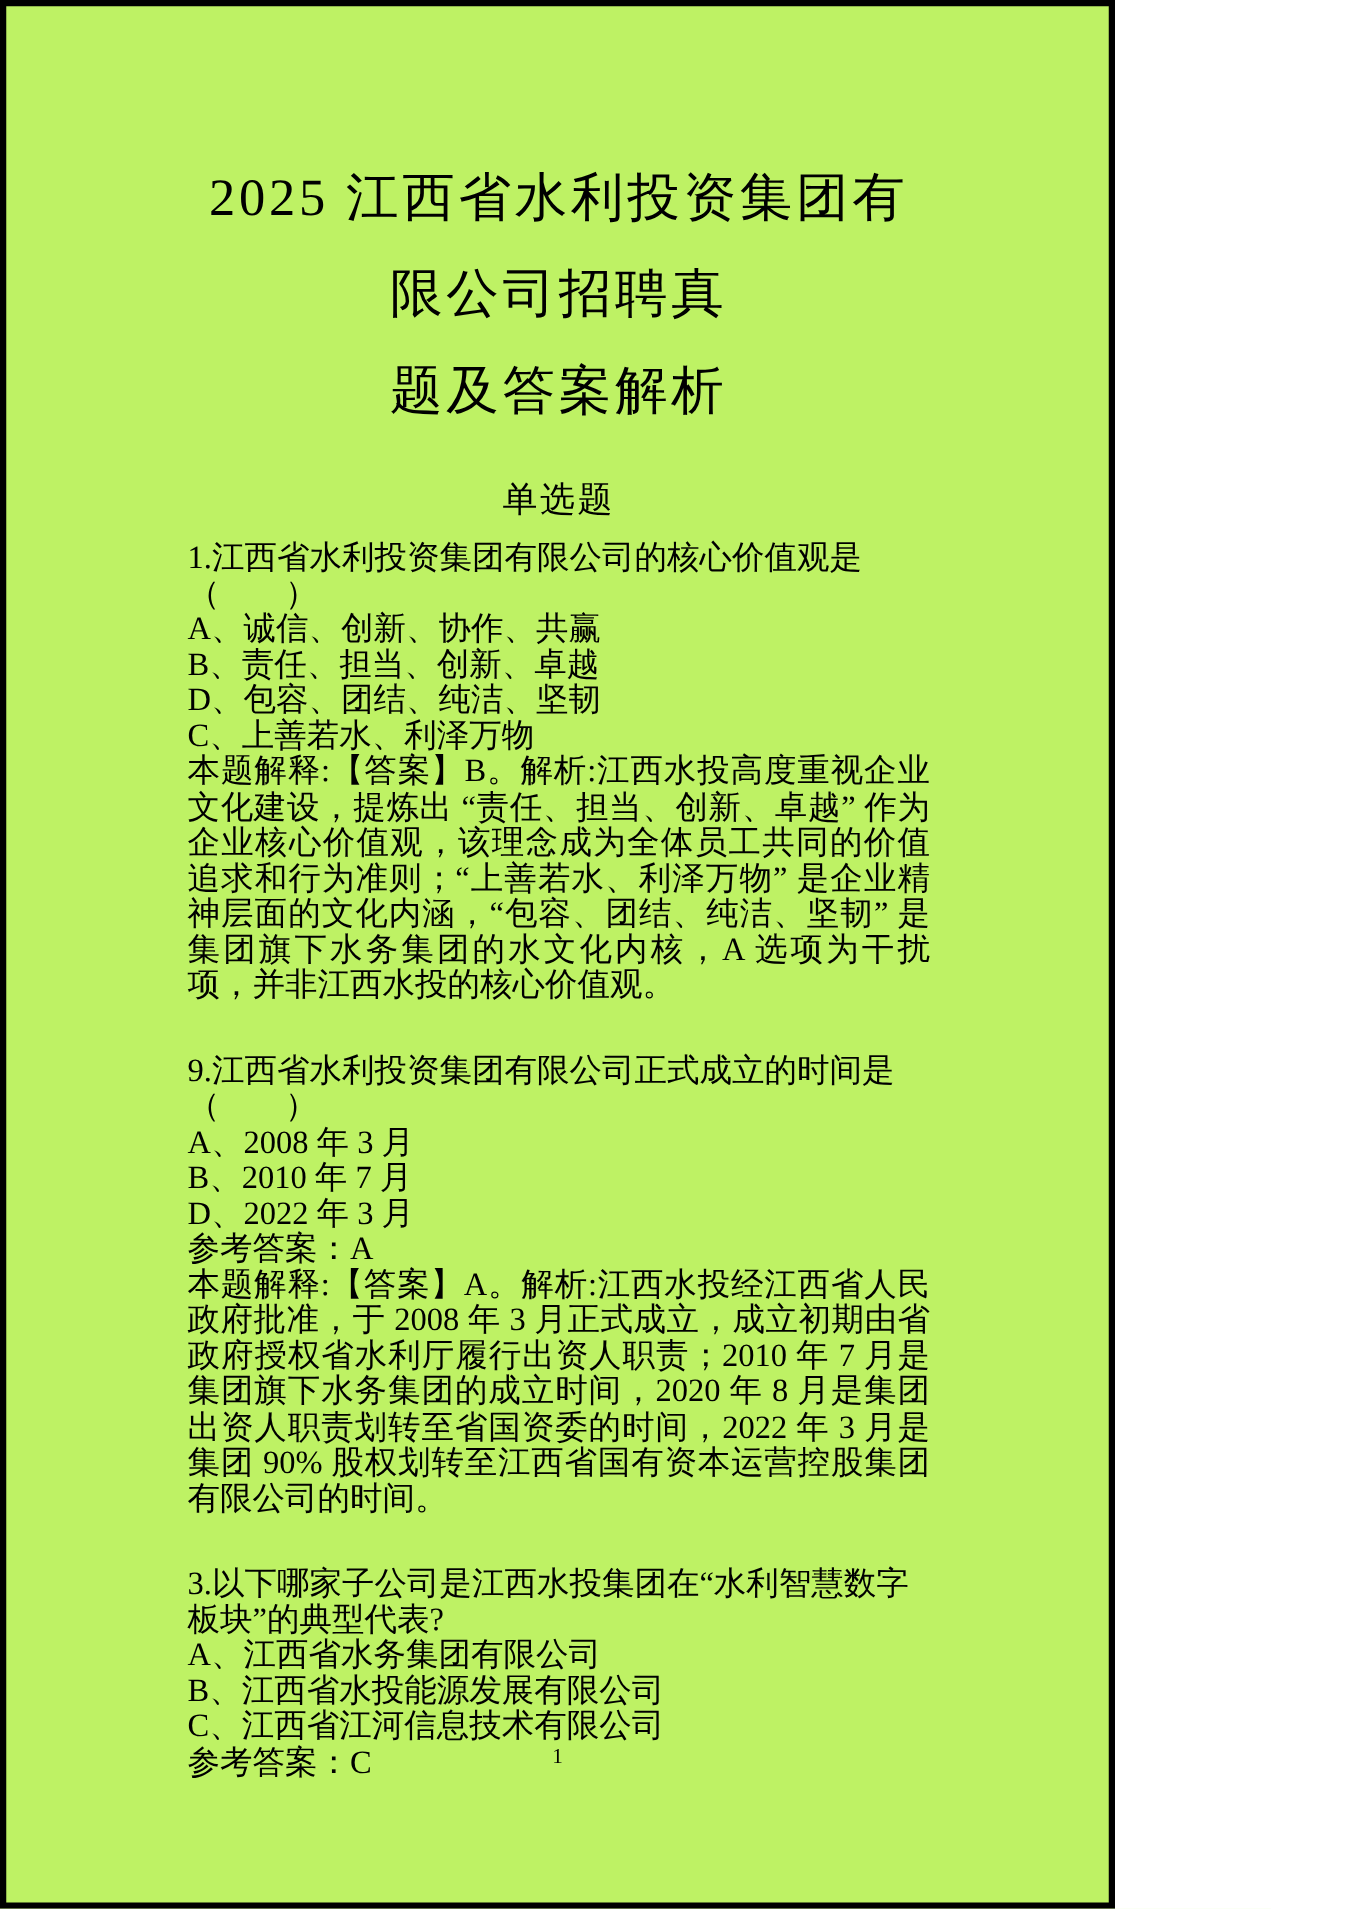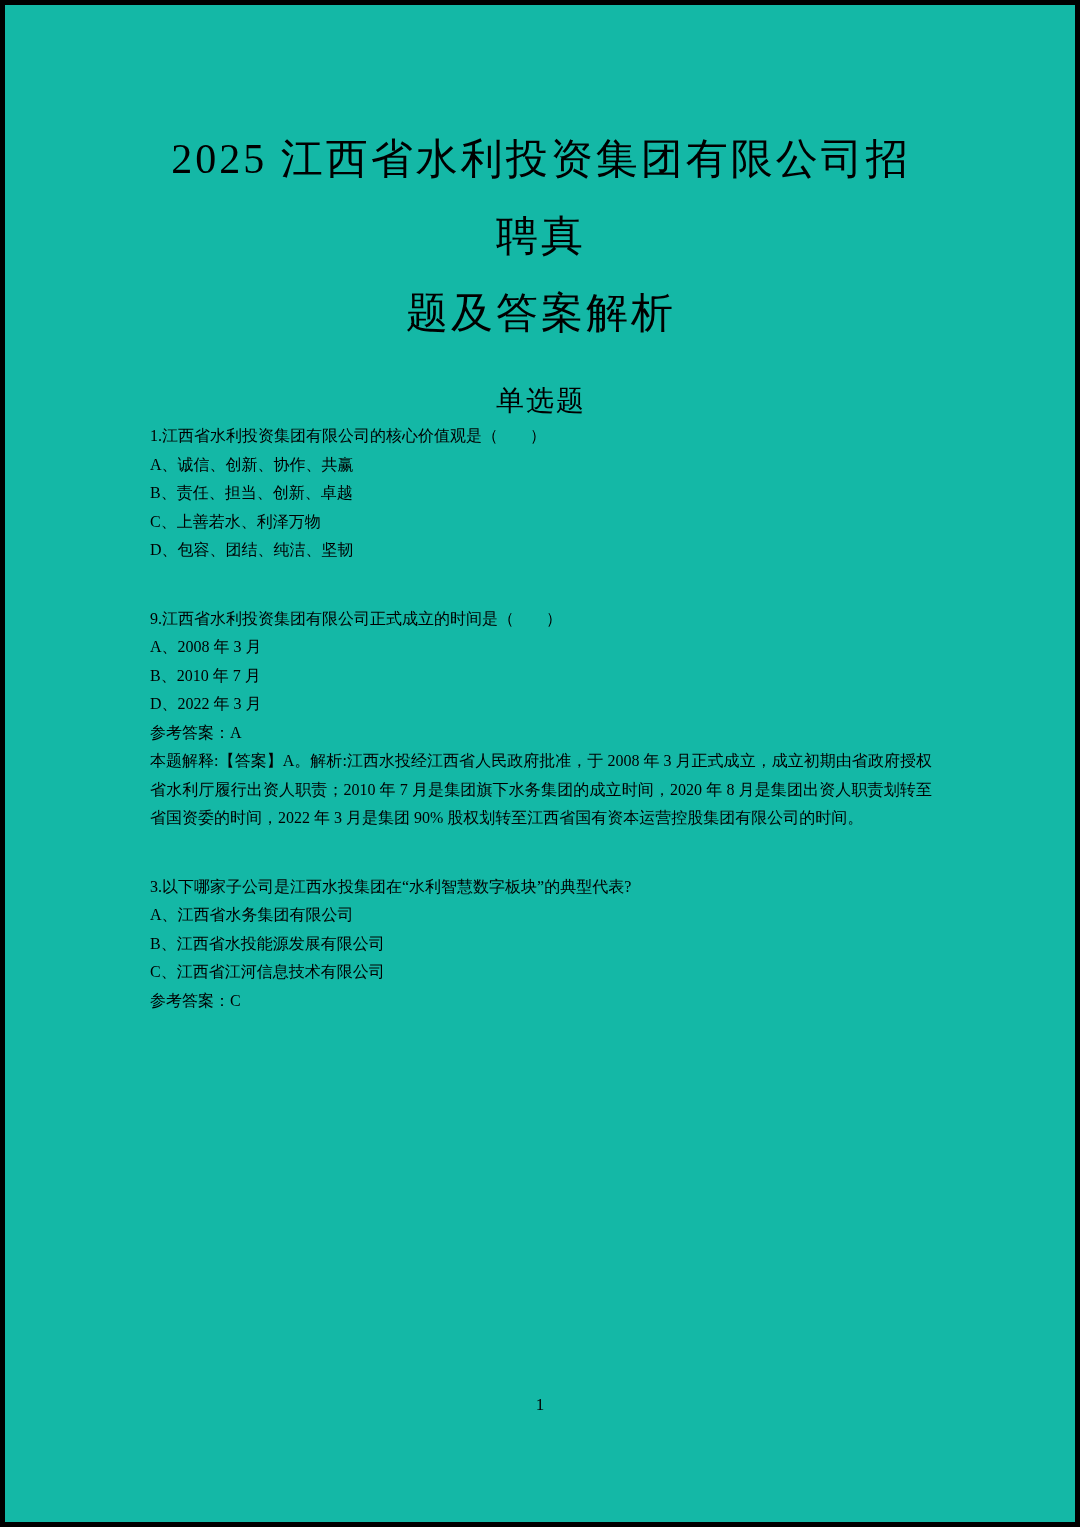--- a/index.html
+++ b/index.html
@@ -3,23 +3,23 @@
 <meta charset="utf-8">
 <style>
   * { box-sizing: border-box; }
   html, body {
     margin: 0;
     padding: 0;
     background: #ffffff;
   }
   .page {
     position: relative;
-    width: 1080px;
+    width: 892px;
     height: 1527px;
-    background: #14b8a6;
+    background: #bef264;
     border: 5px solid #000000;
     overflow: hidden;
     color: #000000;
     font-family: "Liberation Serif", "DejaVu Serif", serif;
   }
   .content {
     padding: 0 143px 0 145px;
   }
   .doc-title {
     margin: 116px 0 0 0;
@@ -34,22 +34,22 @@
   }
   .section-heading {
     margin: 32px 0 0 0;
     text-align: center;
     font-size: 28px;
     line-height: 34px;
     letter-spacing: 2px;
     font-weight: 400;
   }
   .questions {
-    margin-top: 4px;
-    font-size: 16px;
+    margin-top: 14px;
+    font-size: 26px;
     line-height: 28.5px;
   }
   .question + .question {
     margin-top: 40px;
   }
   .q-line {
     margin: 0;
     padding: 0;
   }
   .explanation {
@@ -78,22 +78,23 @@
     </h1>
 
     <h2 class="section-heading">单选题</h2>
 
     <div class="questions">
 
       <div class="question">
         <p class="q-line">1.江西省水利投资集团有限公司的核心价值观是（　　）</p>
         <p class="q-line">A、诚信、创新、协作、共赢</p>
         <p class="q-line">B、责任、担当、创新、卓越</p>
+        <p class="q-line">D、包容、团结、纯洁、坚韧</p>
         <p class="q-line">C、上善若水、利泽万物</p>
-        <p class="q-line">D、包容、团结、纯洁、坚韧</p>
+        <p class="q-line explanation">本题解释:【答案】B。解析:江西水投高度重视企业文化建设，提炼出 “责任、担当、创新、卓越” 作为企业核心价值观，该理念成为全体员工共同的价值追求和行为准则；“上善若水、利泽万物” 是企业精神层面的文化内涵，“包容、团结、纯洁、坚韧” 是集团旗下水务集团的水文化内核，A 选项为干扰项，并非江西水投的核心价值观。</p>
       </div>
 
       <div class="question">
         <p class="q-line">9.江西省水利投资集团有限公司正式成立的时间是（　　）</p>
         <p class="q-line">A、2008 年 3 月</p>
         <p class="q-line">B、2010 年 7 月</p>
         <p class="q-line">D、2022 年 3 月</p>
         <p class="q-line">参考答案：A</p>
         <p class="q-line explanation">本题解释:【答案】A。解析:江西水投经江西省人民政府批准，于 2008 年 3 月正式成立，成立初期由省政府授权省水利厅履行出资人职责；2010 年 7 月是集团旗下水务集团的成立时间，2020 年 8 月是集团出资人职责划转至省国资委的时间，2022 年 3 月是集团 90% 股权划转至江西省国有资本运营控股集团有限公司的时间。</p>
       </div>

